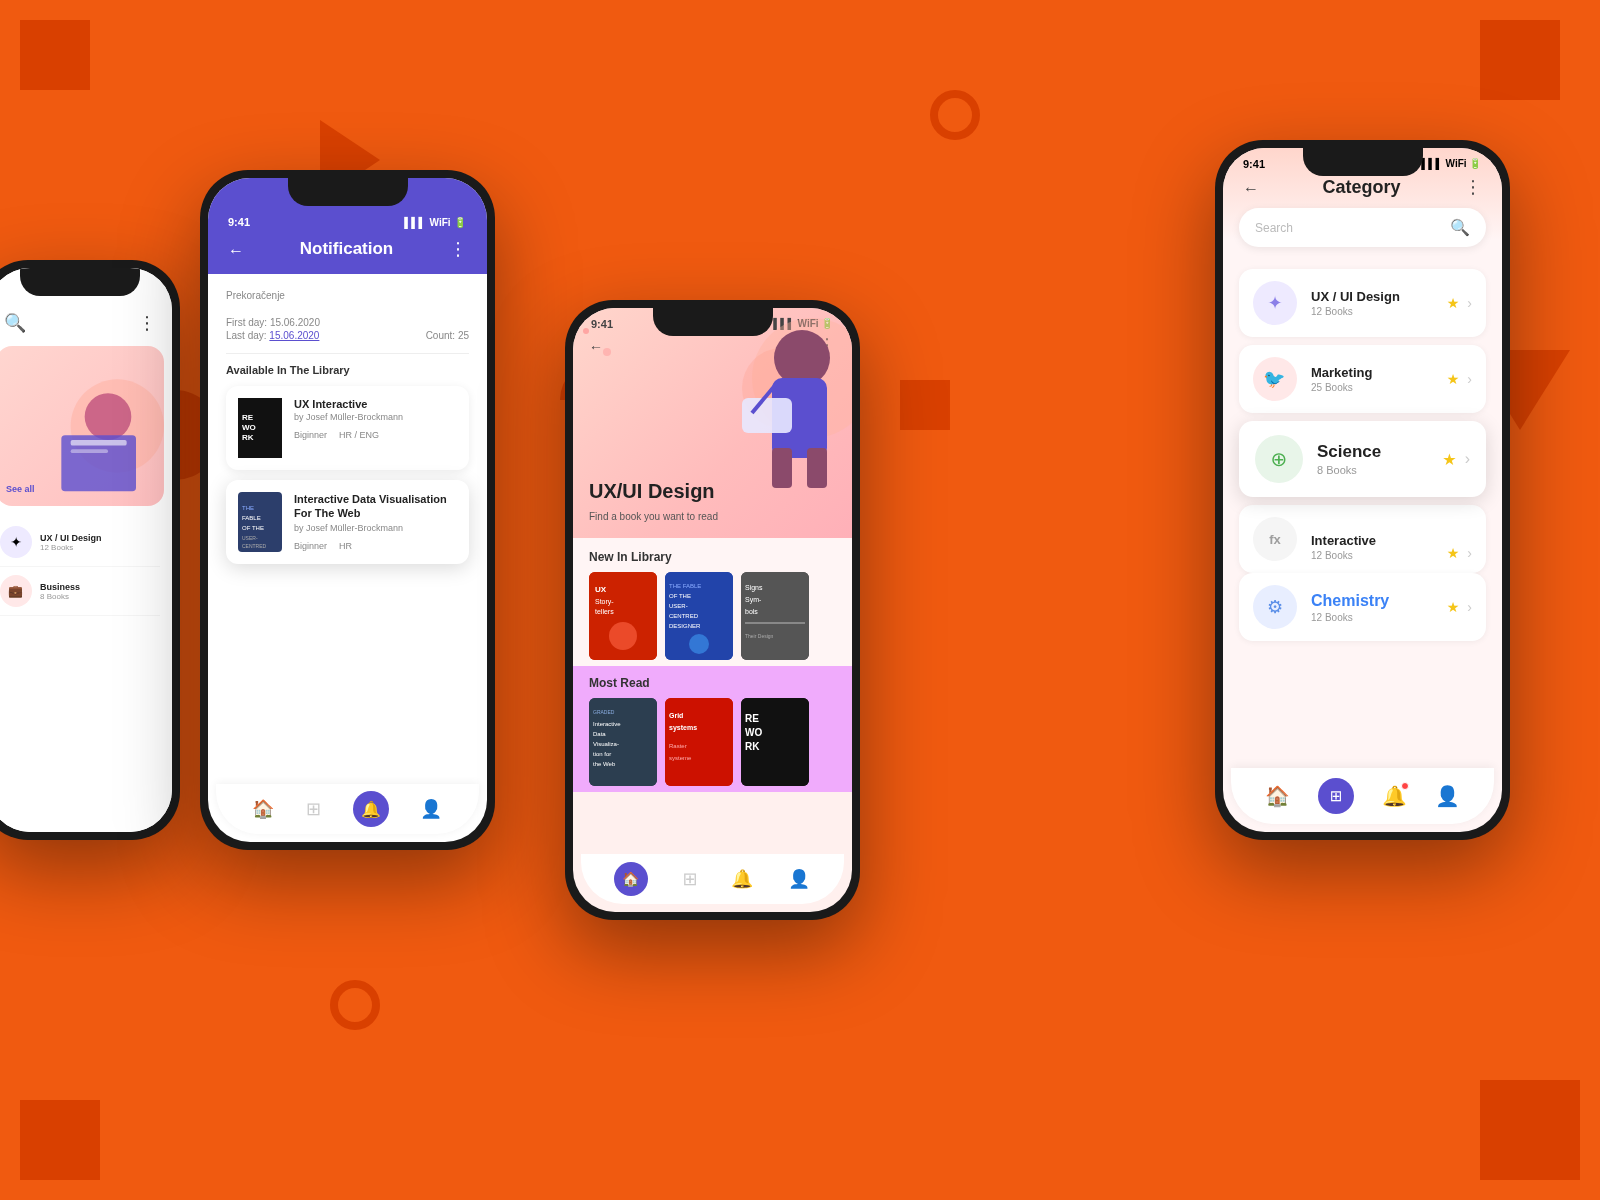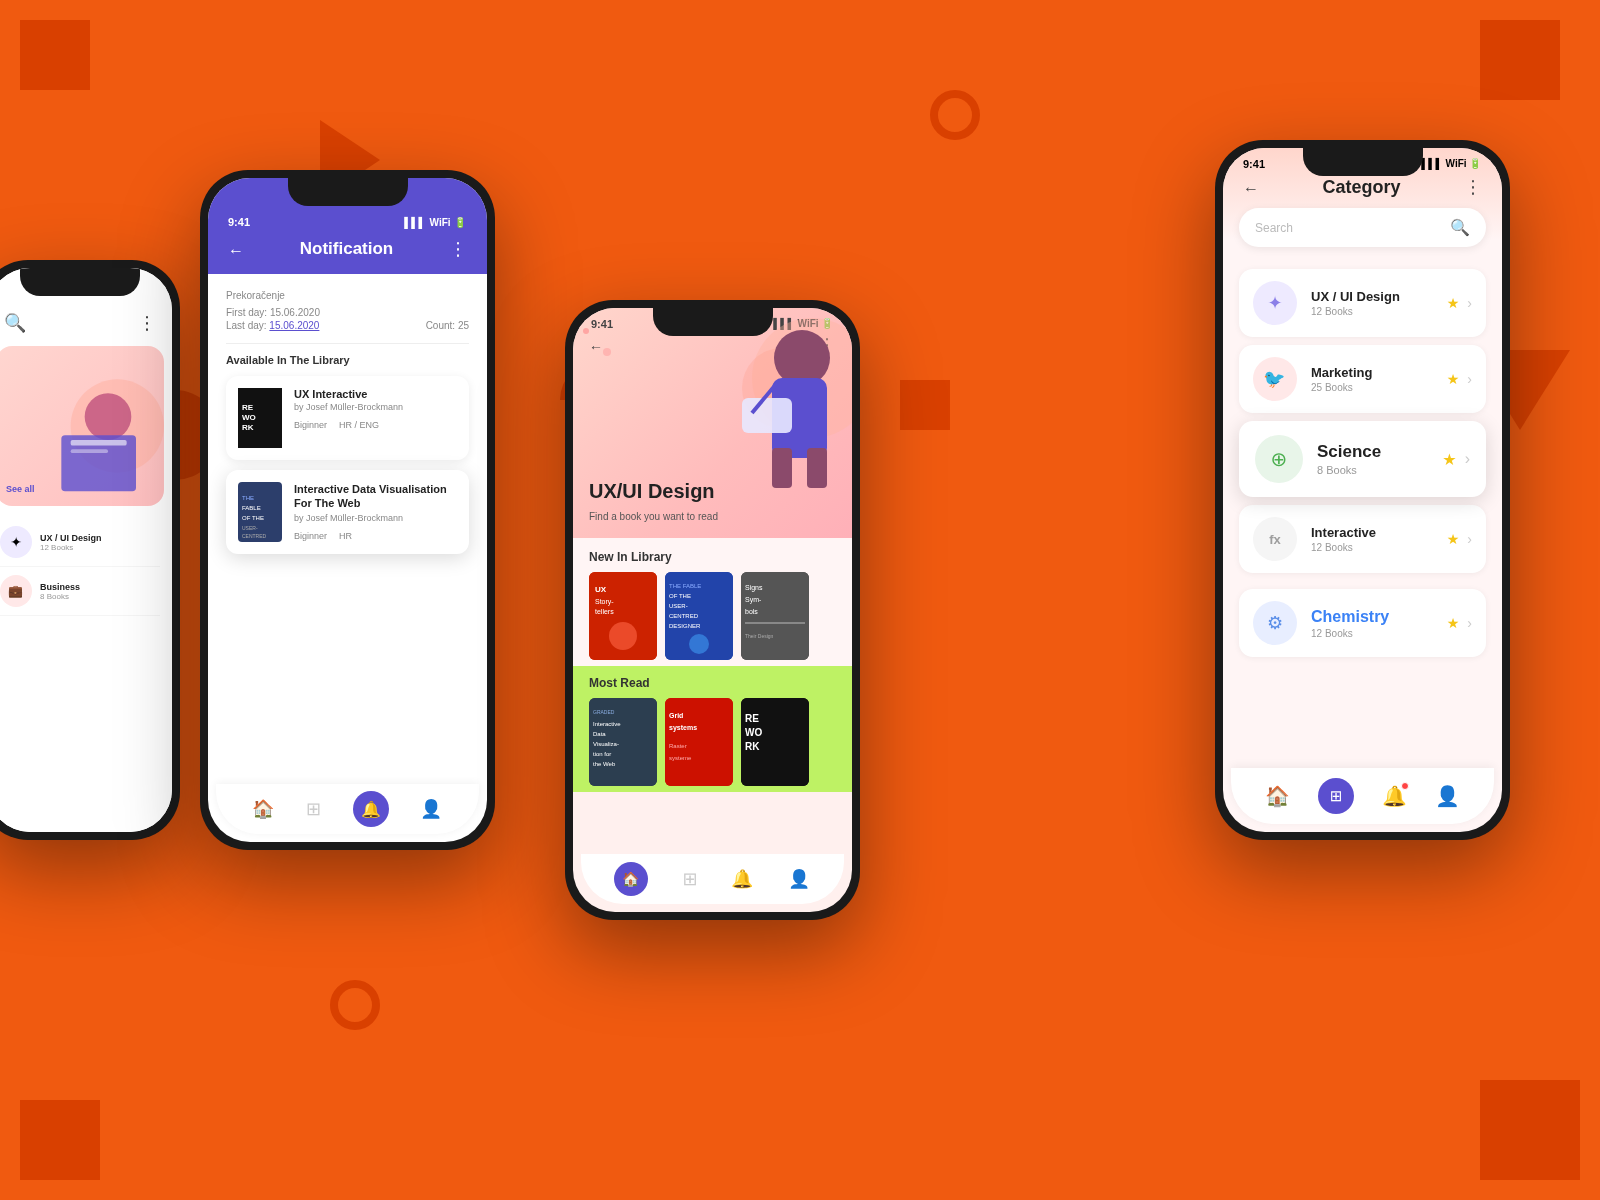--- a/index.html
+++ b/index.html
@@ -208,21 +208,21 @@
         </div>
       </div>
       <div style="display:flex;align-items:center;justify-content:space-between;padding:10px 20px 14px;">
         <span style="color:white;font-size:16px;">←</span>
         <span style="color:white;font-size:17px;font-weight:700;">Notification</span>
         <span style="color:white;font-size:18px;">⋮</span>
       </div>
     </div>
 
     <div style="padding:16px 18px;height:calc(100% - 120px - 56px);overflow:hidden;">
-      <div style="font-size:10px;color:#888;margin-bottom:6px;">Prekoračenje</div>
+      <div style="font-size:10px;color:#888;margin-bottom:16px;">Prekoračenje</div>
       <div style="font-size:10px;color:#888;margin-bottom:2px;">First day:  15.06.2020</div>
       <div style="display:flex;justify-content:space-between;margin-bottom:2px;">
         <div style="font-size:10px;color:#888;">
           Last day: <span style="color:#5B4FCF;text-decoration:underline;">15.06.2020</span>
         </div>
         <div style="font-size:10px;color:#888;">
           Count: <span>25</span>
         </div>
       </div>
       <div style="border-top:1px solid #eee;margin:12px 0 10px;"></div>
@@ -350,21 +350,21 @@
               <text x="4" y="18" font-size="7" fill="white">Signs</text>
               <text x="4" y="30" font-size="7" fill="white">Sym-</text>
               <text x="4" y="42" font-size="7" fill="white">bols</text>
               <rect x="4" y="50" width="60" height="2" fill="#888"></rect>
               <text x="4" y="66" font-size="5" fill="#aaa">Their Design</text>
             </svg>
           </div>
         </div>
       </div>
 
-      <div style="padding:10px 16px 6px;background:#bef264;">
+      <div style="padding:10px 16px 6px;background:#f0abfc;">
         <div style="font-size:12px;font-weight:700;color:#333;margin-bottom:8px;">Most Read</div>
         <div style="display:flex;gap:8px;">
           <div style="width:68px;height:88px;border-radius:6px;background:#2c3e50;flex-shrink:0;overflow:hidden;">
             <svg viewBox="0 0 68 88" width="68" height="88" xmlns="http://www.w3.org/2000/svg">
               <rect width="68" height="88" fill="#2c3e50"></rect>
               <text x="4" y="16" font-size="5" fill="#88aadd">GRADED</text>
               <text x="4" y="28" font-size="6" fill="white">Interactive</text>
               <text x="4" y="38" font-size="6" fill="white">Data</text>
               <text x="4" y="48" font-size="6" fill="white">Visualiza-</text>
               <text x="4" y="58" font-size="6" fill="white">tion for</text>
@@ -463,21 +463,21 @@
         <div style="flex:1;">
           <div style="font-size:17px;font-weight:700;color:#222;">Science</div>
           <div style="font-size:11px;color:#999;margin-top:2px;">8 Books</div>
         </div>
         <div style="display:flex;align-items:center;gap:8px;">
           <span style="color:#F5C518;font-size:16px;">★</span>
           <span style="color:#ccc;font-size:16px;">›</span>
         </div>
       </div>
 
-      <div style="display:flex;align-items:center;padding:12px 14px;background:white;border-radius:14px;margin-bottom:16px;box-shadow:0 1px 6px rgba(0,0,0,0.06);">
+      <div style="display:flex;align-items:flex-end;padding:12px 14px;background:white;border-radius:14px;margin-bottom:0;box-shadow:0 1px 6px rgba(0,0,0,0.06);">
         <div style="width:44px;height:44px;border-radius:50%;background:#F5F5F5;display:flex;align-items:center;justify-content:center;margin-right:14px;font-size:13px;flex-shrink:0;color:#9E9E9E;font-weight:700;">fx</div>
         <div style="flex:1;">
           <div style="font-size:13px;font-weight:700;color:#222;">Interactive</div>
           <div style="font-size:10px;color:#999;margin-top:2px;">12 Books</div>
         </div>
         <div style="display:flex;align-items:center;gap:8px;">
           <span style="color:#F5C518;font-size:14px;">★</span>
           <span style="color:#ccc;font-size:14px;">›</span>
         </div>
       </div>

